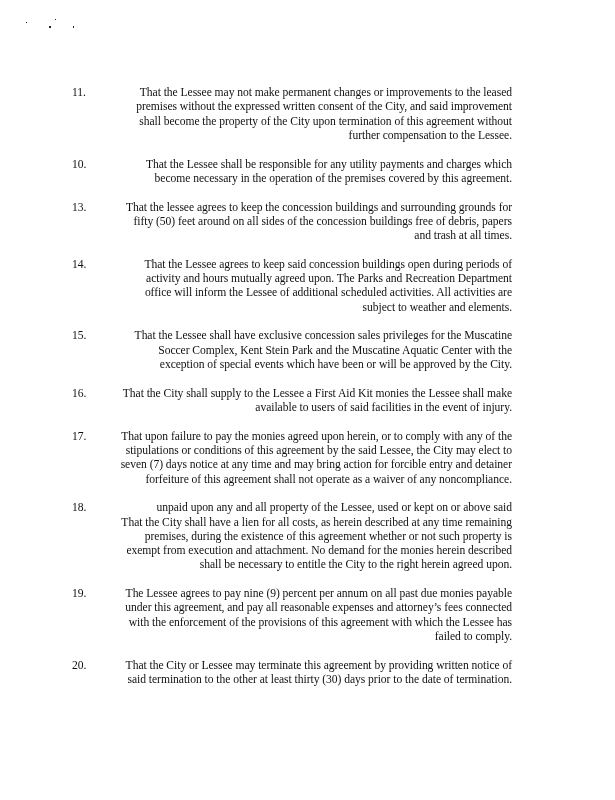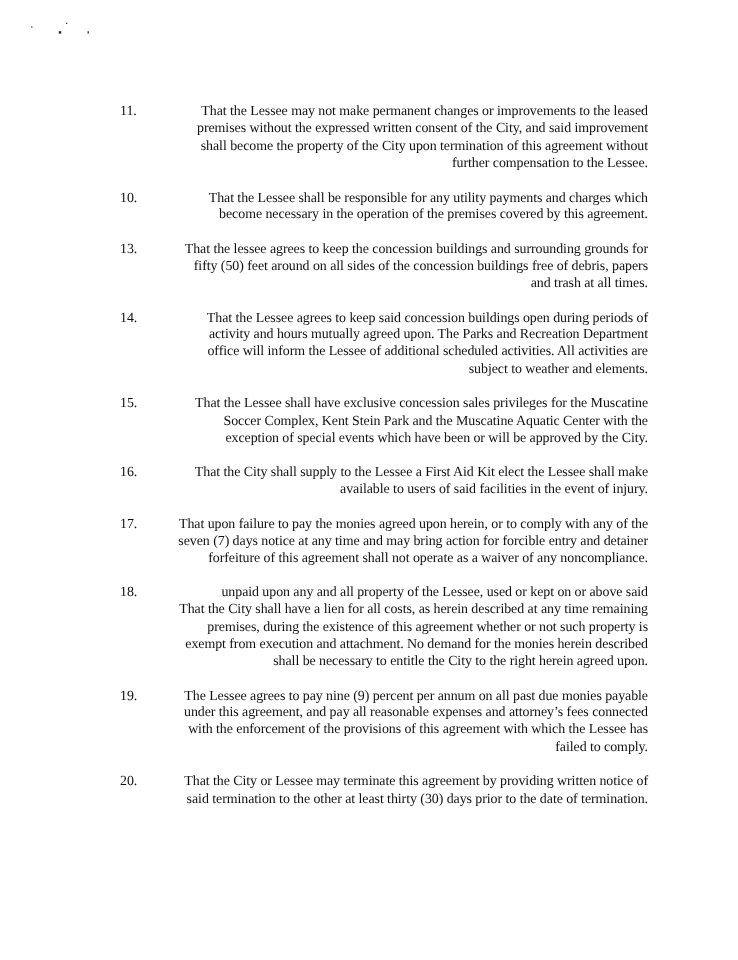--- a/index.html
+++ b/index.html
@@ -19,21 +19,21 @@
       position: absolute;
       left: 0; top: 0;
       width: 615px; height: 40px;
     }
     .speck {
       position: absolute;
       background: #222;
     }
     .page-body {
       position: absolute;
-      left: 100px;
+      left: 72px;
       top: 86px;
       width: 440px;
     }
     .clause {
       display: flex;
       font-size: 11.6px;
       line-height: 14.3px;
       margin-bottom: 14.4px;
       letter-spacing: -0.05px;
     }
@@ -104,29 +104,30 @@
     <div class="clause-text">
       <span>That the Lessee shall have exclusive concession sales privileges for the Muscatine</span>
       <span>Soccer Complex, Kent Stein Park  and the Muscatine Aquatic Center with the</span>
       <span>exception of special events which have been or will be approved by the City.</span>
     </div>
   </div>
 
   <div class="clause">
     <div class="clause-num">16.</div>
     <div class="clause-text">
-      <span>That the City shall supply to the Lessee a First Aid Kit elect the Lessee shall make</span>
+      <span>That the City shall supply to the Lessee a First Aid Kit monies the Lessee shall make</span>
       <span>available to users of said facilities in the event of injury.</span>
     </div>
   </div>
 
   <div class="clause">
     <div class="clause-num">17.</div>
     <div class="clause-text">
       <span>That upon failure to pay the monies agreed upon herein, or to comply with any of the</span>
+      <span>stipulations or conditions of this agreement by the said Lessee, the City may elect to</span>
       <span>seven (7) days notice at any time and may bring action for forcible entry and detainer</span>
       <span>forfeiture of this agreement shall not operate as a waiver of any noncompliance.</span>
     </div>
   </div>
 
   <div class="clause">
     <div class="clause-num">18.</div>
     <div class="clause-text">
       <span>unpaid upon any and all property of the Lessee, used or kept on or above said</span>
       <span>That the City shall have a lien for all costs, as herein described at any time remaining</span>

